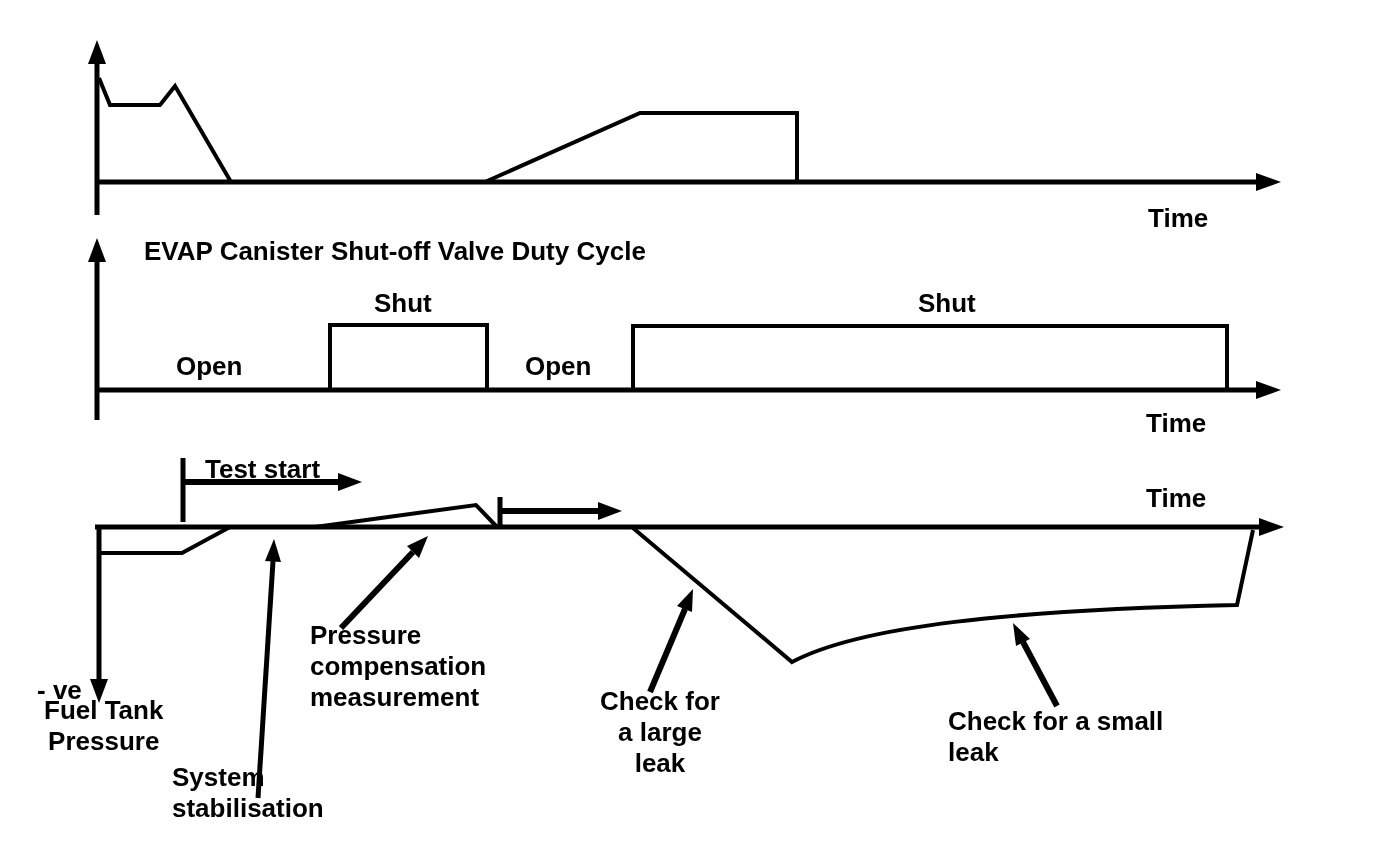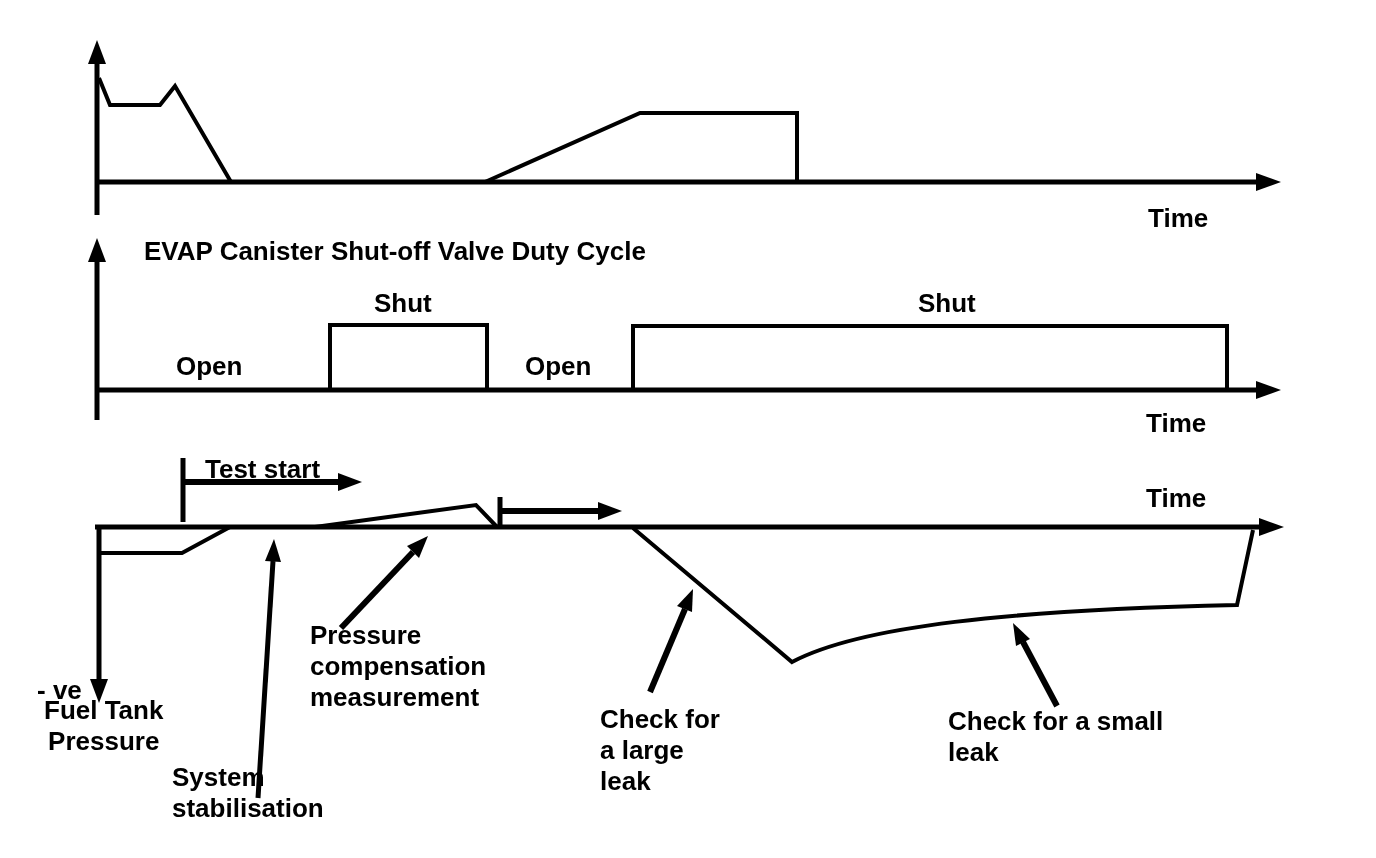--- a/index.html
+++ b/index.html
@@ -91,19 +91,19 @@
   <div class="lbl" style="left:205px; top:454px;">Test start</div>
   <div class="lbl" style="left:1146px; top:483px;">Time</div>
   <div class="lbl" style="left:37px; top:651px;margin-top:24px;">- ve</div>
   <div class="lbl" style="left:44px; top:695px;text-align:center;">Fuel Tank
 Pressure</div>
   <div class="lbl" style="left:172px; top:762px;">System
 stabilisation</div>
   <div class="lbl" style="left:310px; top:620px;">Pressure
 compensation
 measurement</div>
-  <div class="lbl" style="left:600px; top:704px;">Check for
+  <div class="lbl" style="left:600px; top:686px;text-align:center;">Check for
 a large
 leak</div>
   <div class="lbl" style="left:948px; top:706px;">Check for a small
 leak</div>
 
 </div>
 
 </body></html>

